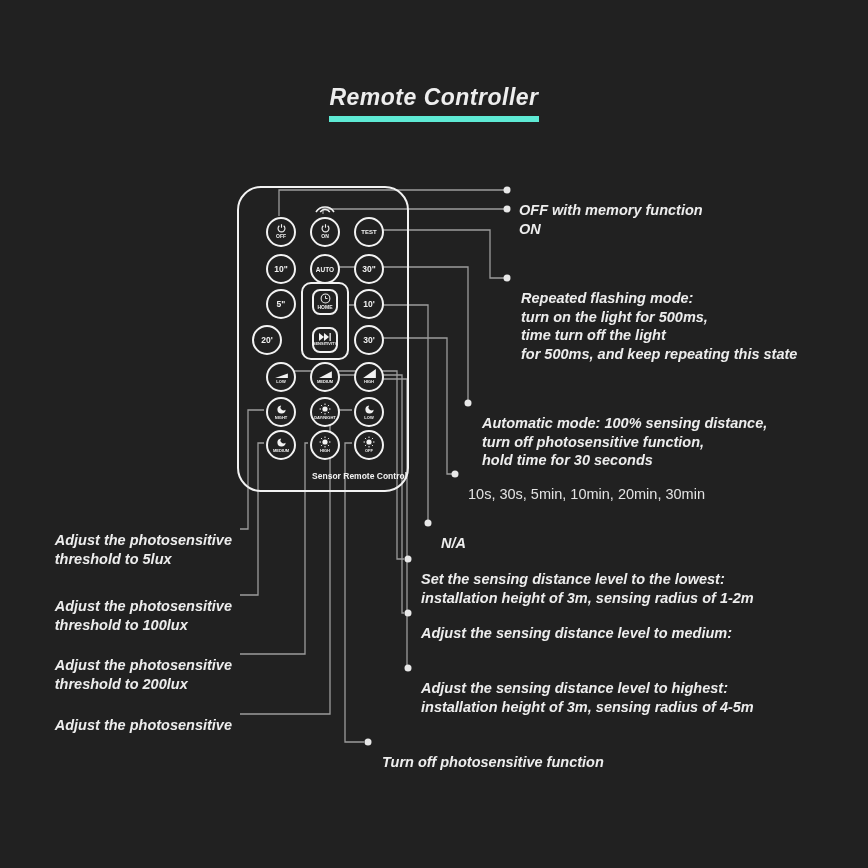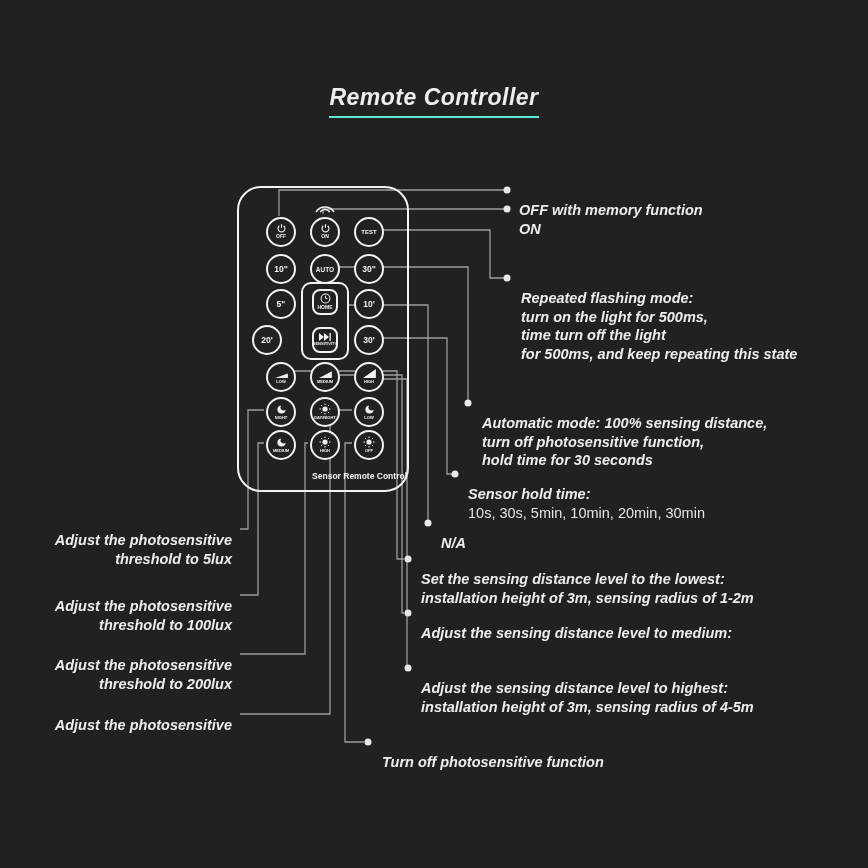--- a/index.html
+++ b/index.html
@@ -5,42 +5,42 @@
   html,body{margin:0;padding:0;}
   body{
     width:868px;height:868px;position:relative;overflow:hidden;
     background:#212121;color:#ededed;
     font-family:"Liberation Sans", sans-serif;
   }
   #connector-svg{position:absolute;left:0;top:0;z-index:1;}
   .title-wrap{position:absolute;top:84px;left:0;width:868px;text-align:center;z-index:3;}
   .title{
     display:inline-block;font-size:23px;font-weight:bold;font-style:italic;
-    letter-spacing:.5px;border-bottom:2px solid #5eead4;padding-bottom:5px;
+    letter-spacing:.5px;border-bottom:6px solid #5eead4;padding-bottom:5px;
   }
   .remote{
     position:absolute;left:237px;top:186px;width:172px;height:306px;
     border:2.5px solid #f2f2f2;border-radius:24px;z-index:2;box-sizing:border-box;
   }
   .btn{
     position:absolute;display:flex;flex-direction:column;align-items:center;justify-content:center;
     background:#212121;border:2px solid #f2f2f2;color:#f2f2f2;box-sizing:border-box;gap:1px;
   }
   .circle{width:30px;height:30px;border-radius:50%;}
   .sq{width:26px;height:26px;border-radius:8px;}
   .group-box{position:absolute;left:62px;top:94px;width:48px;height:78px;border:2px solid #f2f2f2;border-radius:10px;box-sizing:border-box;}
   .blabel{font-size:5px;font-weight:bold;line-height:1.1;text-align:center;}
   .xs{font-size:4px;}
   .tlabel{font-size:8.5px;font-weight:bold;}
   .mlabel{font-size:6.5px;font-weight:bold;}
   .footer-label{position:absolute;left:0;right:0;top:283px;text-align:right;font-size:8.5px;font-weight:bold;color:#f2f2f2;}
   .arcs{position:absolute;left:75px;top:12px;}
   .ann{position:absolute;z-index:3;font-weight:bold;font-style:italic;font-size:14.5px;line-height:18.5px;white-space:nowrap;margin-top:20px;}
   .ann .plain{font-weight:normal;font-style:normal;color:#e3e3e3;}
-  .left-ann{text-align:right;}
+  .left-ann{text-align:left;}
 </style>
 </head>
 <body>
 
 <svg id="connector-svg" width="868" height="868">
   <g fill="none" stroke="#9c9c9c" stroke-width="1.3">
     <polyline points="279,216 279,190 507,190"></polyline>
     <polyline points="323,214 323,209 507,209"></polyline>
     <polyline points="382,230 490,230 490,278 507,278"></polyline>
     <polyline points="323,267 468,267 468,403"></polyline>
@@ -241,21 +241,20 @@
   <div>turn on the light for 500ms,</div>
   <div>time turn off the light</div>
   <div>for 500ms, and keep repeating this state</div>
 </div>
 <div class="ann" style="left:482px;top:394px">
   <div>Automatic mode: 100% sensing distance,</div>
   <div>turn off photosensitive function,</div>
   <div>hold time for 30 seconds</div>
 </div>
 <div class="ann" style="left:468px;top:465px">
-  <div>Sensor hold time:</div>
   <div class="plain">10s, 30s, 5min, 10min, 20min, 30min</div>
 </div>
 <div class="ann" style="left:441px;top:514px">
   <div>N/A</div>
 </div>
 <div class="ann" style="left:421px;top:550px">
   <div>Set the sensing distance level to the lowest:</div>
   <div>installation height of 3m, sensing radius of 1-2m</div>
 </div>
 <div class="ann" style="left:421px;top:604px">

